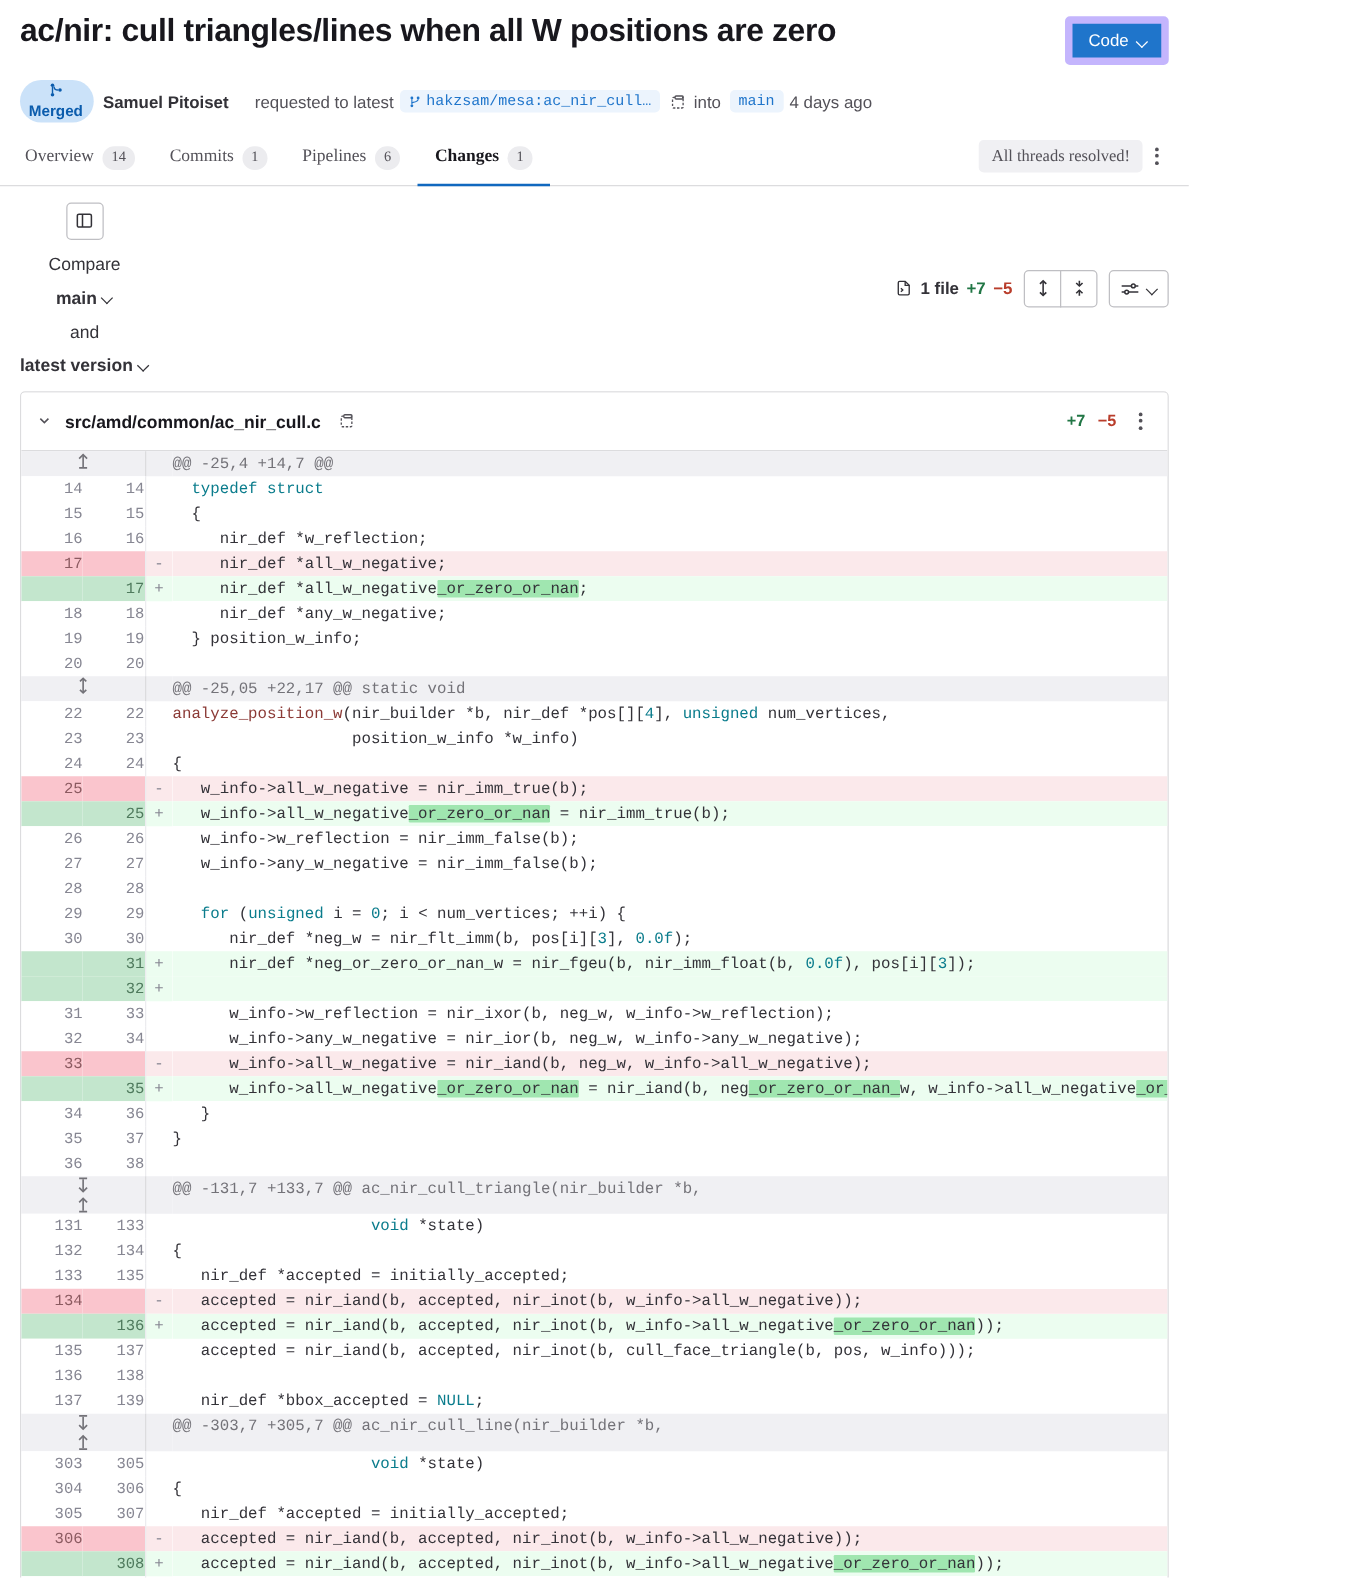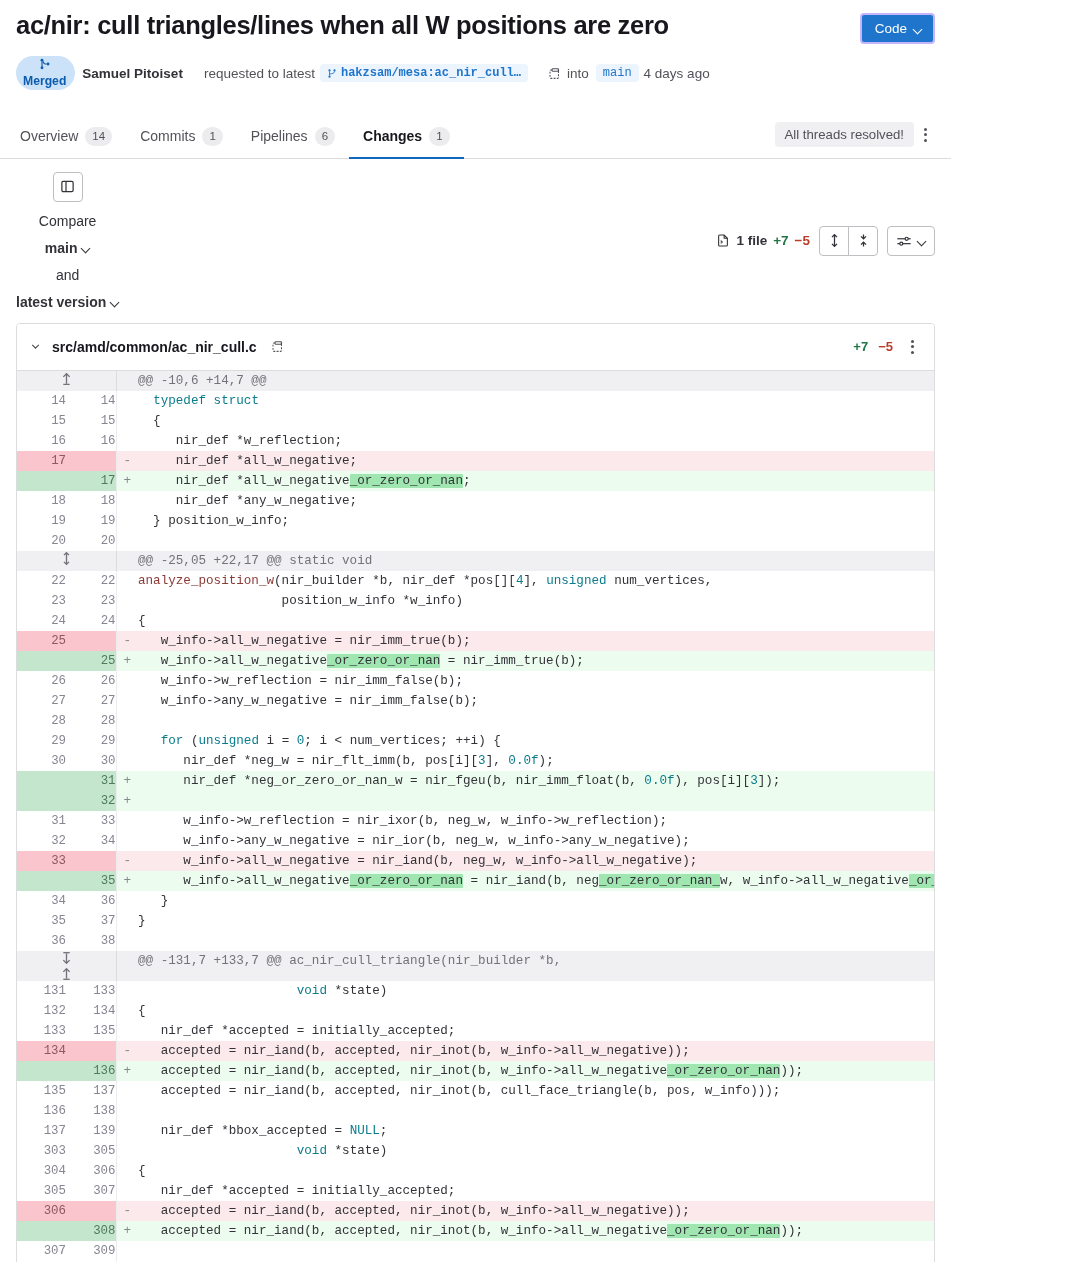--- a/index.html
+++ b/index.html
@@ -14,21 +14,21 @@
   .page { width:951px; position:relative; }
 
   
   .mr-head { padding:10px 16px 0 16px; position:relative; }
   .title-row { display:flex; align-items:flex-start; justify-content:space-between; }
   .mr-title {
     font-size:25.5px; font-weight:700; letter-spacing:-0.3px;
     line-height:1.22; color:#18171d; margin:0; max-width:900px;
   }
   .code-btn {
-    background:#1f75cb; color:#fff; border:2px solid #c4b5fd; border-radius:4px;
+    background:#1f75cb; color:#fff; border:6px solid #c4b5fd; border-radius:4px;
     font-size:13.5px; font-weight:400; padding:6px 11px 6px 13px;
     display:inline-flex; align-items:center; gap:7px; cursor:pointer;
     white-space:nowrap; margin-top:3px;
   }
   .chev { display:inline-block; width:8px; height:8px; position:relative; }
   .chev::before {
     content:""; position:absolute; left:0; top:1px; width:6px; height:6px;
     border-right:1.4px solid currentColor; border-bottom:1.4px solid currentColor;
     transform:rotate(45deg);
   }
@@ -44,35 +44,34 @@
     margin-right:7px;
     flex-direction:column;
   }
   .author { font-weight:700; color:#333238; margin-right:21px; }
   .meta-txt { margin-right:5px; }
   .branch-chip {
     display:inline-flex; align-items:center; gap:4px;
     background:#ecf4fd; color:#1f75cb; border-radius:4px;
     padding:2px 7px; font-family:"Liberation Mono", monospace;
     font-size:12px; max-width:215px; overflow:hidden; white-space:nowrap;
-    margin-right:16px;
-    font-weight:bold;
+    margin-right:4px;
   }
   .branch-plain {
     display:inline-block; background:#ecf4fd; color:#1f75cb; border-radius:4px;
     padding:2px 7px; font-family:"Liberation Mono", monospace; font-size:12px;
     margin:0 5px 0 2px;
   }
   .copy-ico { margin:0 6px 0 4px; display:inline-flex; align-items:center; color:#535158; cursor:pointer; }
 
   
   .tabs-bar {
-    margin-top:30px; border-bottom:1px solid #dcdcde;
+    margin-top:12px; border-bottom:1px solid #dcdcde;
     display:flex; align-items:flex-end; justify-content:space-between;
-    padding:0 16px; position:relative;
+    padding:0 16px; position:relative;font-family:Liberation Serif, serif;
   }
   .tabs { display:flex; align-items:flex-end; gap:0; }
   .tab {
     display:flex; align-items:center; gap:7px;
     padding:7px 14px 11px 14px; font-size:14px; color:#535158;
     cursor:pointer; border-bottom:2px solid transparent; margin-bottom:-1px;
   }
   .tab:first-child { padding-left:4px; }
   .tab.active { color:#18171d; font-weight:700; border-bottom-color:#1068bf; }
   .cnt {
@@ -352,21 +351,21 @@
             <td class="hunk-exp" colspan="2">
               <div class="stk">
                 <svg width="15" height="15" viewBox="0 0 16 16" fill="none" stroke="currentColor" stroke-width="1.4">
                   <path d="M8 13.5V3"></path>
                   <path d="M4.6 6.3L8 2.9l3.4 3.4"></path>
                   <path d="M4.6 14.2h6.8"></path>
                 </svg>
               </div>
             </td>
             <td class="sign" style="background: rgb(240, 240, 243); border-left: 1px solid rgb(220, 220, 222);"></td>
-            <td class="hunk-txt" style="border-left: none;">@@ -10,6 +14,7 @@</td>
+            <td class="hunk-txt" style="border-left: none;">@@ -25,4 +14,7 @@</td>
           </tr>
           <tr class="ctx">
             <td class="ln">14</td>
             <td class="ln ln2">14</td>
             <td class="sign"></td>
             <td class="code">  <span class="kw">typedef</span> <span class="kw">struct</span></td>
           </tr>
           <tr class="ctx">
             <td class="ln">15</td>
             <td class="ln ln2">15</td>
@@ -595,20 +594,38 @@
             <td class="ln ln2">138</td>
             <td class="sign"></td>
             <td class="code"></td>
           </tr>
           <tr class="ctx">
             <td class="ln">137</td>
             <td class="ln ln2">139</td>
             <td class="sign"></td>
             <td class="code">   nir_def *bbox_accepted = <span class="cns">NULL</span>;</td>
           </tr>
+          <tr class="hunk">
+            <td class="hunk-exp" colspan="2">
+              <div class="stk">
+                <svg width="15" height="15" viewBox="0 0 16 16" fill="none" stroke="currentColor" stroke-width="1.4">
+                  <path d="M8 2.5V13"></path>
+                  <path d="M4.6 9.7L8 13.1l3.4-3.4"></path>
+                  <path d="M4.6 1.8h6.8"></path>
+                </svg>
+                <svg width="15" height="15" viewBox="0 0 16 16" fill="none" stroke="currentColor" stroke-width="1.4">
+                  <path d="M8 13.5V3"></path>
+                  <path d="M4.6 6.3L8 2.9l3.4 3.4"></path>
+                  <path d="M4.6 14.2h6.8"></path>
+                </svg>
+              </div>
+            </td>
+            <td class="sign" style="background: rgb(240, 240, 243); border-left: 1px solid rgb(220, 220, 222);"></td>
+            <td class="hunk-txt" style="border-left: none;">@@ -303,7 +305,7 @@ ac_nir_cull_line(nir_builder *b,</td>
+          </tr>
           <tr class="ctx">
             <td class="ln">303</td>
             <td class="ln ln2">305</td>
             <td class="sign"></td>
             <td class="code">                     <span class="kw">void</span> *state)</td>
           </tr>
           <tr class="ctx">
             <td class="ln">304</td>
             <td class="ln ln2">306</td>
             <td class="sign"></td>

